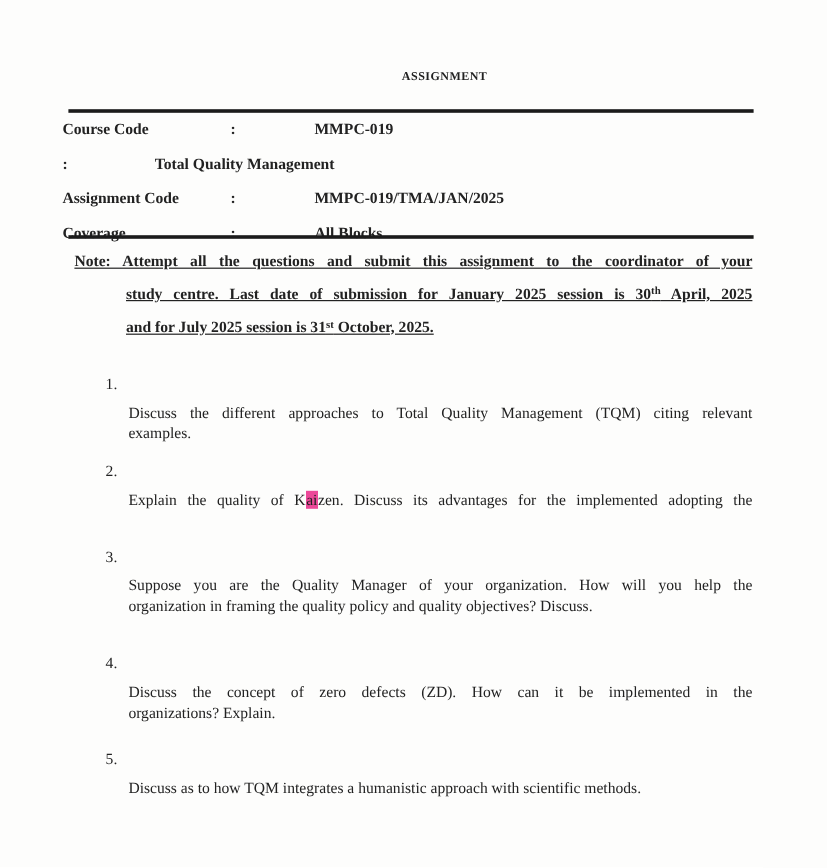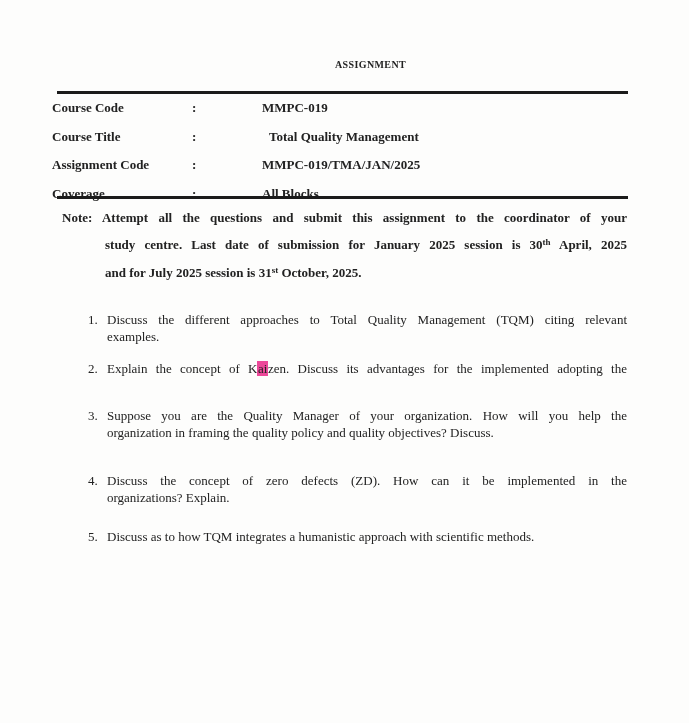--- a/index.html
+++ b/index.html
@@ -47,56 +47,56 @@
   .crow .val { flex: 1; margin-left: 35px; }
   .crow .val.indent { padding-left: 7px; }
   .note {
     position: absolute;
     left: 62px;
     top: 205px;
     width: 565px;
     font-weight: 700;
     font-size: 13px;
     line-height: 26.8px;
+    text-decoration: underline;
   }
   .note .nline { padding-left: 43px; }
   .note .nline.first { padding-left: 0; }
   .jl { text-align: justify; text-align-last: justify; }
   .questions {
     position: absolute;
     left: 88px;
     top: 311px;
     width: 539px;
     font-size: 13px;
     line-height: 17.2px;
   }
   .question { display: flex; }
   .question:nth-child(1) { margin-bottom: 15px; }
   .question:nth-child(2) { margin-bottom: 29px; }
   .question:nth-child(3) { margin-bottom: 31px; }
   .question:nth-child(4) { margin-bottom: 22px; }
   .qnum { flex: 0 0 19px; }
-  .qtext { width: 520px; }
+  .qtext { width: 520px; margin-top: 24px; }
   .sup { font-size: 9px; position: relative; top: -4px; font-weight: inherit; }
   .hl { padding: 0 0.5px; }
 </style>
 </head>
 <body>
 
 <div class="page">
   <div class="doc-title">ASSIGNMENT</div>
   <div class="rule rule-top"></div>
   <div class="course-table">
       <div class="crow">
         <span class="lbl">Course Code</span>
         <span class="sep">:</span>
         <span class="val">MMPC-019</span>
       </div>
       <div class="crow">
-        <span class="lbl">Course Title</span>
         <span class="sep">:</span>
         <span class="val indent">Total Quality Management</span>
       </div>
       <div class="crow">
         <span class="lbl">Assignment Code</span>
         <span class="sep">:</span>
         <span class="val">MMPC-019/TMA/JAN/2025</span>
       </div>
       <div class="crow">
         <span class="lbl">Coverage</span>
@@ -114,21 +114,21 @@
       <div class="question">
         <span class="qnum">1.</span>
         <div class="qtext">
           <div class="tline jl"><span>Discuss the different approaches to Total Quality Management (TQM) citing relevant</span></div>
           <div class="tline"><span>examples.</span></div>
         </div>
       </div>
       <div class="question">
         <span class="qnum">2.</span>
         <div class="qtext">
-          <div class="tline jl"><span>Explain the concept of K</span><span class="hl" style="background-color: #ec4899;">ai</span><span>zen. Discuss its advantages for the implemented adopting the</span></div>
+          <div class="tline jl"><span>Explain the quality of K</span><span class="hl" style="background-color: #ec4899;">ai</span><span>zen. Discuss its advantages for the implemented adopting the</span></div>
         </div>
       </div>
       <div class="question">
         <span class="qnum">3.</span>
         <div class="qtext">
           <div class="tline jl"><span>Suppose you are the Quality Manager of your organization. How will you help the</span></div>
           <div class="tline"><span>organization in framing the quality policy and quality objectives? Discuss.</span></div>
         </div>
       </div>
       <div class="question">

